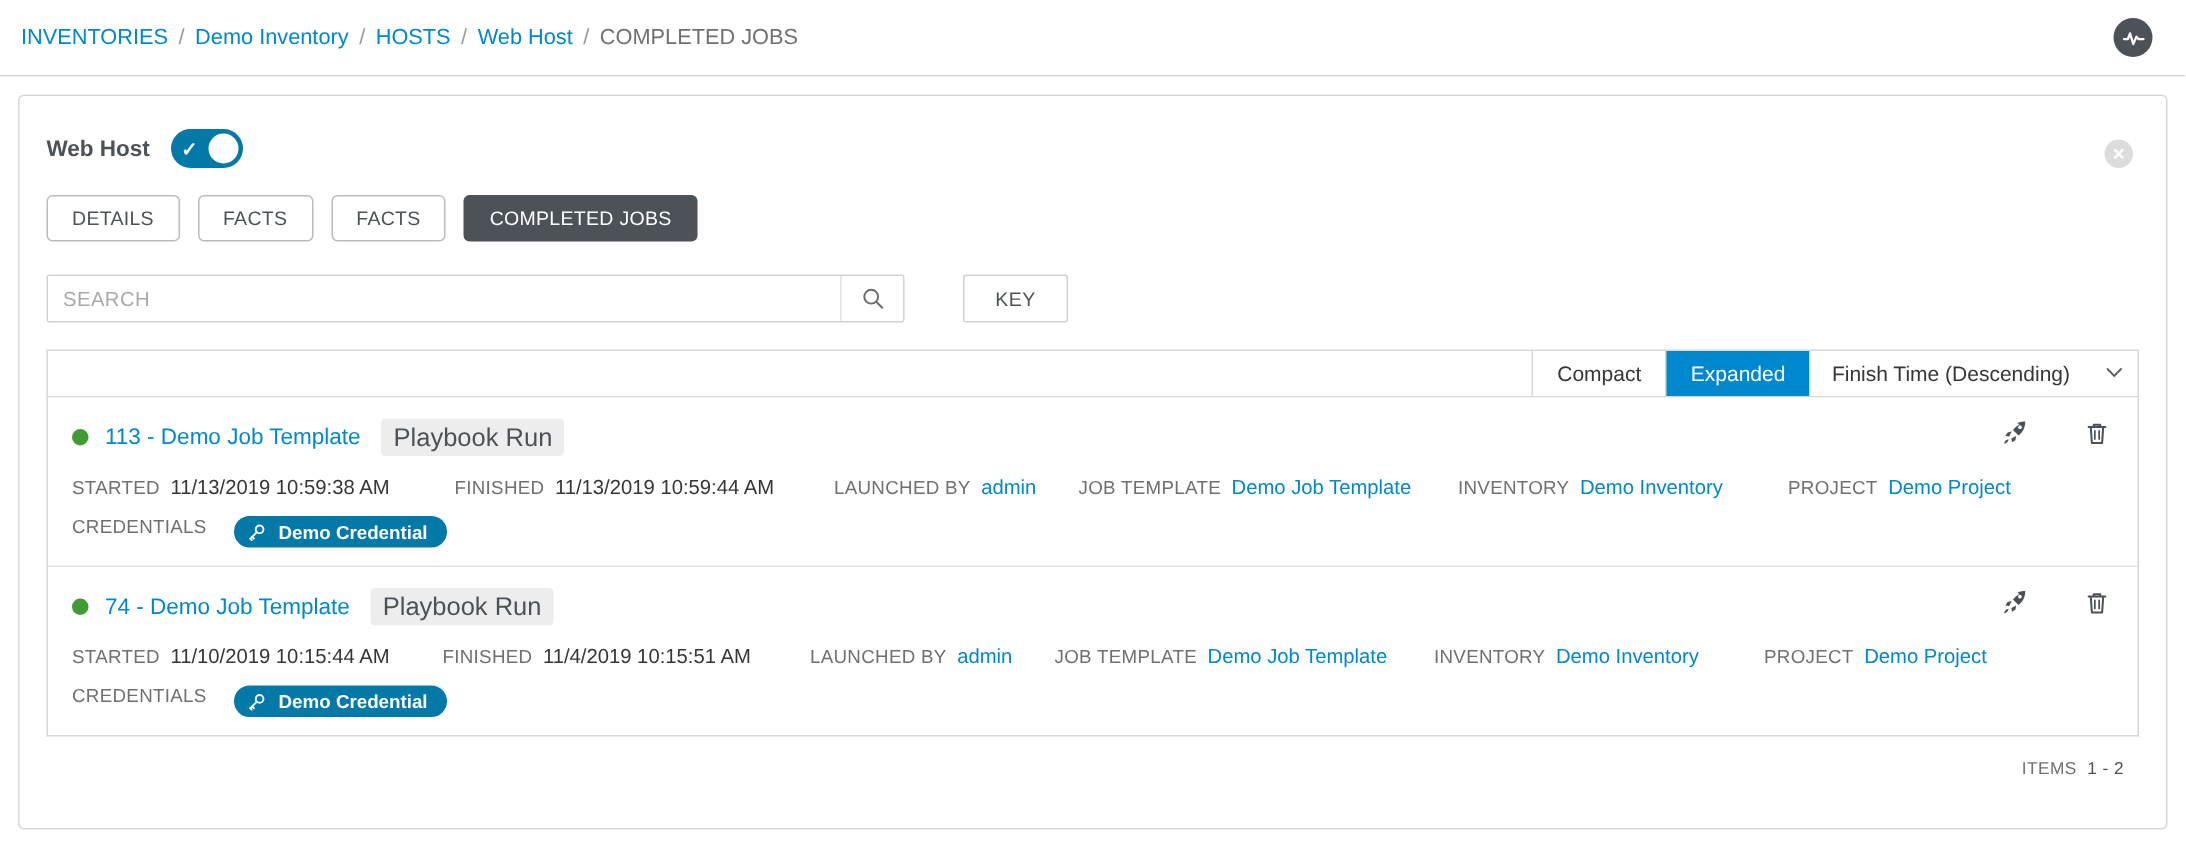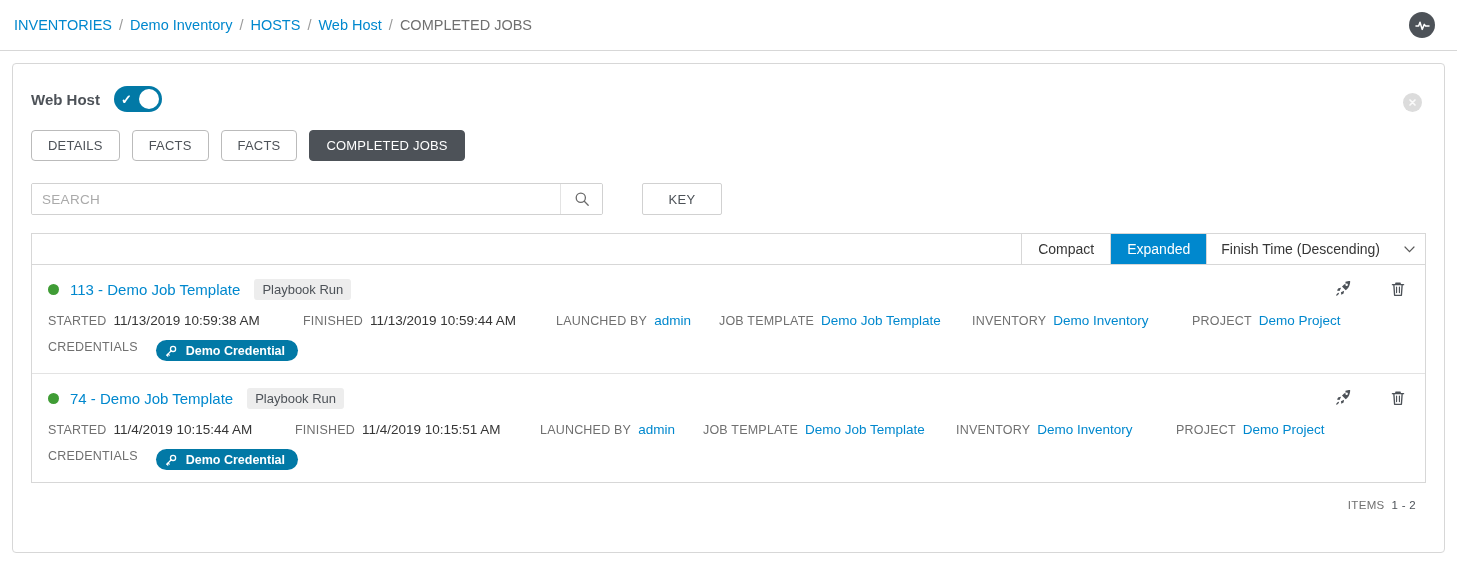--- a/index.html
+++ b/index.html
@@ -126,21 +126,21 @@
   .search-btn {
     width: 42px;
     border: none;
     border-left: 1px solid #e3e3e3;
     background: #fff;
     display: flex; align-items: center; justify-content: center;
     cursor: pointer;
   }
   .key-btn {
     margin-left: 39px;
-    width: 80px; height: 32px;
+    width: 70px; height: 32px;
     border: 1px solid #d1d1d1;
     border-radius: 2px;
     background: #fff;
     color: #4d5258;
     font-size: 13px;
     letter-spacing: .3px;
     cursor: pointer;
     font-family: "Liberation Sans", sans-serif;
   }
 
@@ -196,21 +196,21 @@
     color: #0088ce;
     font-weight: normal;
     font-size: 15px;
     text-decoration: none;
     cursor: pointer;
   }
   .type-badge {
     margin-left: 14px;
     background: #ededed;
     color: #4d5258;
-    font-size: 13px;
+    font-size: 17px;
     border-radius: 3px;
     padding: 4px 8px;
     line-height: 1;
   }
 
   .row-actions {
     position: absolute; top: 14px; right: 18px;
     display: flex; align-items: center; gap: 36px;
   }
   .act-icon { cursor: pointer; display: flex; align-items: center; }
@@ -429,21 +429,21 @@
             <path d="M7.6 5.2V3.6h4.8v1.6" fill="none" stroke="#4d5258" stroke-width="1.5" stroke-linejoin="round"></path>
             <path d="M5.4 5.2 L6.2 17h7.6l.8-11.8" fill="none" stroke="#4d5258" stroke-width="1.5" stroke-linejoin="round"></path>
             <path d="M8.4 8v6M11.6 8v6" stroke="#4d5258" stroke-width="1.3" stroke-linecap="round"></path>
           </svg>
         </span>
       </div>
 
       <div class="meta-line">
         <div class="meta-group" style="width:247px">
           <span class="meta-label">STARTED</span>
-          <span class="meta-val">11/4/2019 10:15:44 AM</span>
+          <span class="meta-val">11/10/2019 10:15:44 AM</span>
         </div>
         <div class="meta-group" style="width:245px">
           <span class="meta-label">FINISHED</span>
           <span class="meta-val">11/4/2019 10:15:51 AM</span>
         </div>
         <div class="meta-group" style="width:163px">
           <span class="meta-label">LAUNCHED BY</span>
           <span class="meta-val link">admin</span>
         </div>
         <div class="meta-group" style="width:253px">

